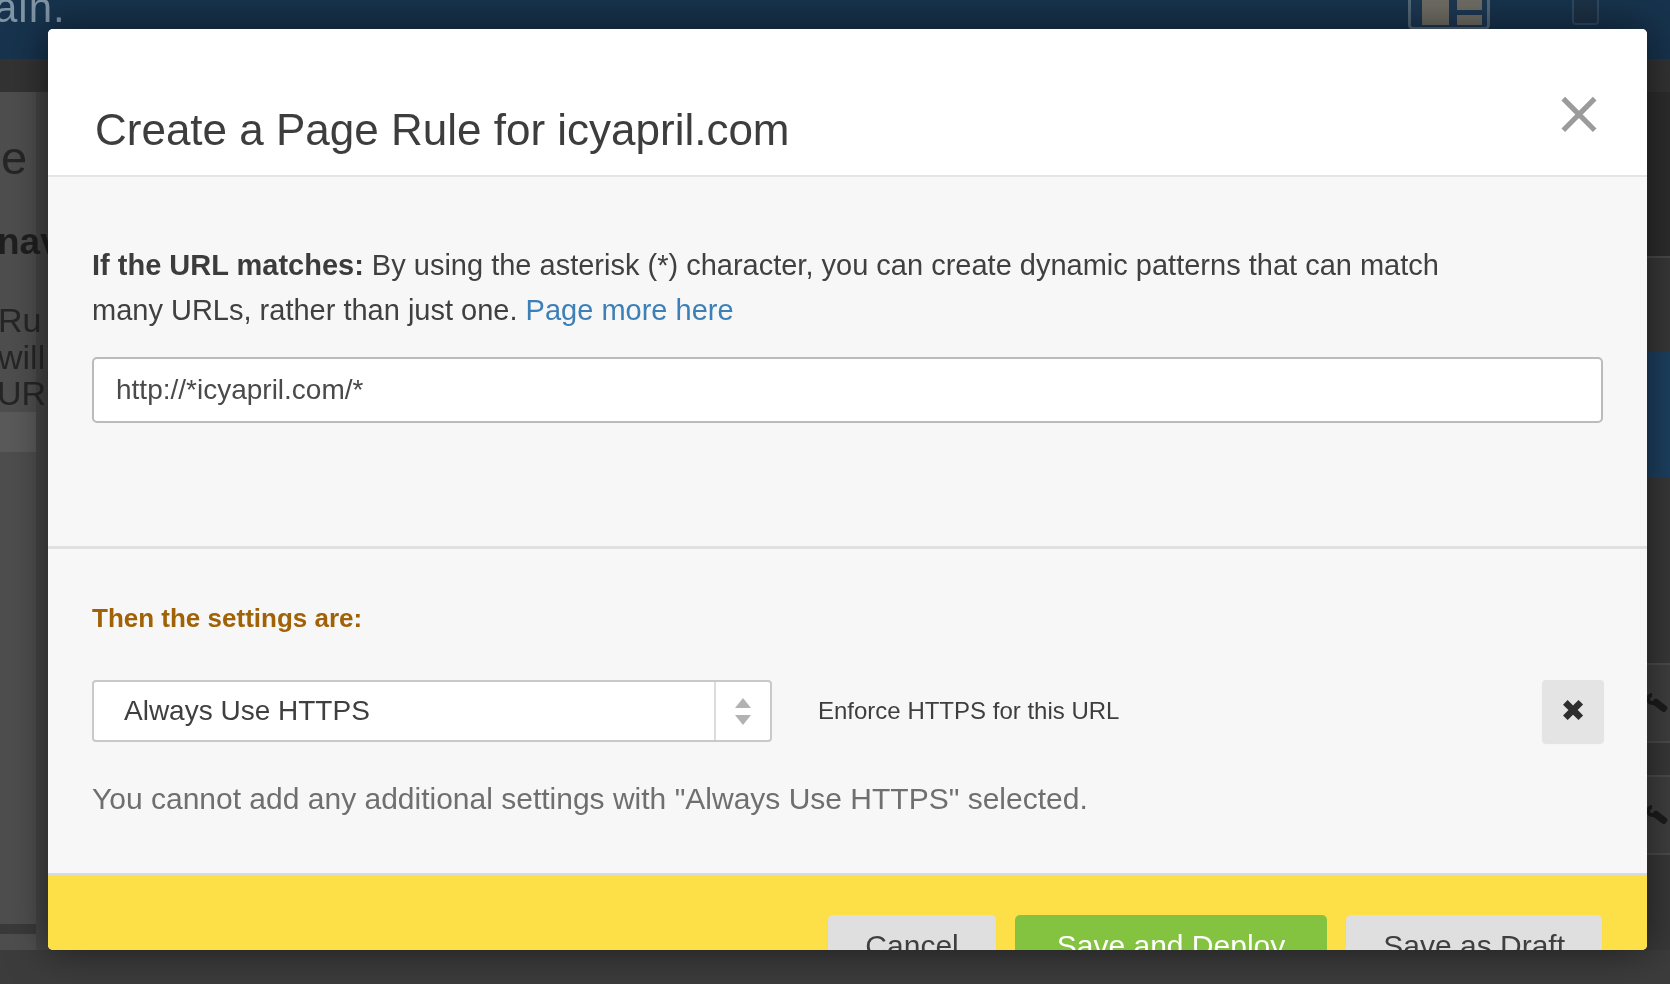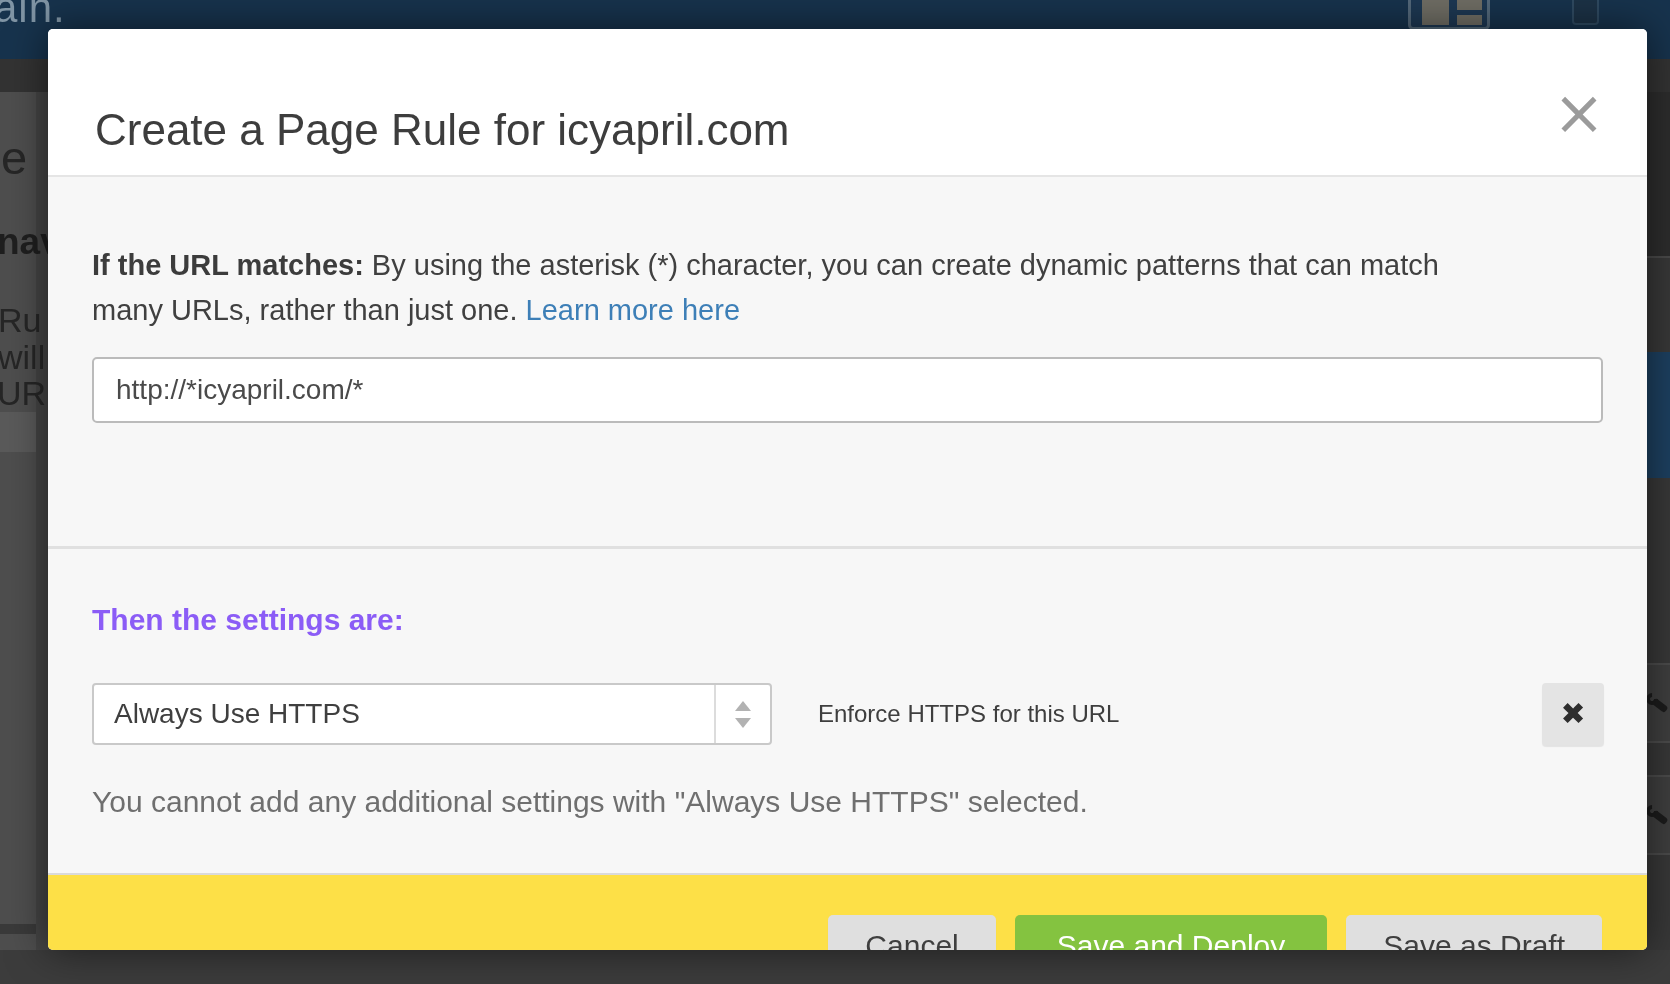--- a/index.html
+++ b/index.html
@@ -97,28 +97,28 @@
     margin-top:24px; width:100%; height:66px;
     border:2px solid #bbbbbb; border-radius:5px;
     background:#ffffff; padding:0 22px;
     font-family:"Liberation Sans", sans-serif;
     font-size:28px; color:#4a4a4a;
   }
   .section-settings {
     height:324px; background:#f7f7f7;
     padding:54px 43px 0 44px;
   }
-  .settings-heading { font-size:30px; font-weight:700; color:#8b5cf6; }
+  .settings-heading { font-size:26px; font-weight:700; color:#a16207; }
   .setting-row { margin-top:46px; display:flex; align-items:center; }
   .setting-select {
     width:680px; height:62px; background:#ffffff;
     border:2px solid #c9c9c9; border-radius:4px;
     display:flex; align-items:center; cursor:pointer; position:relative;
   }
-  .setting-select .sel-text { padding-left:20px; font-size:28px; color:#3f3f3f; }
+  .setting-select .sel-text { padding-left:30px; font-size:28px; color:#3f3f3f; }
   .sel-arrows {
     position:absolute; right:0; top:0; width:56px; height:58px;
     border-left:2px solid #dcdcdc;
     display:flex; flex-direction:column; align-items:center; justify-content:center; gap:7px;
   }
   .tri-up { width:0; height:0; border-left:8px solid transparent; border-right:8px solid transparent; border-bottom:10px solid #b2b2b2; }
   .tri-down { width:0; height:0; border-left:8px solid transparent; border-right:8px solid transparent; border-top:10px solid #b2b2b2; }
   .setting-desc { margin-left:46px; font-size:24px; color:#3e3e3e; }
   .remove-btn {
     margin-left:auto; width:62px; height:62px;
@@ -188,21 +188,21 @@
 <div class="modal">
 
   <div class="modal-header">
     <div class="modal-title">Create a Page Rule for icyapril.com</div>
     <button class="modal-close">×</button>
   </div>
 
   <div class="section-url">
     <div class="para">
       <div class="line"><b>If the URL matches:</b><span> By using the asterisk (*) character, you can create dynamic patterns that can match</span></div>
-      <div class="line"><span>many URLs, rather than just one. </span><a>Learn more here</a></div>
+      <div class="line"><span>many URLs, rather than just one. </span><a>Page more here</a></div>
     </div>
     <input class="url-input" type="text" value="http://*icyapril.com/*" style="">
   </div>
 
   <div class="section-settings">
     <div class="settings-heading">Then the settings are:</div>
     <div class="setting-row">
       <div class="setting-select">
         <span class="sel-text">Always Use HTTPS</span>
         <span class="sel-arrows">

